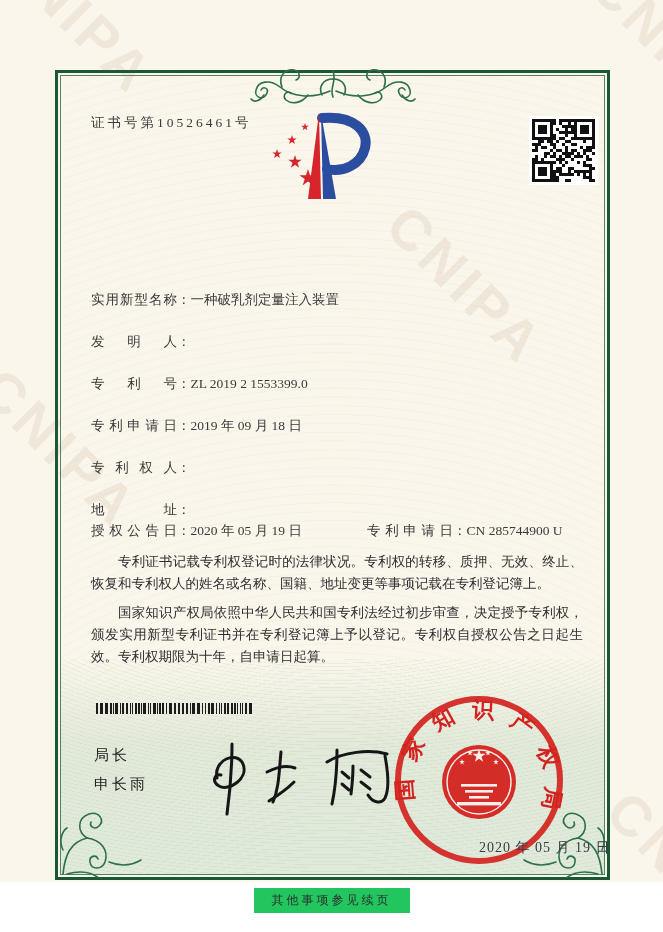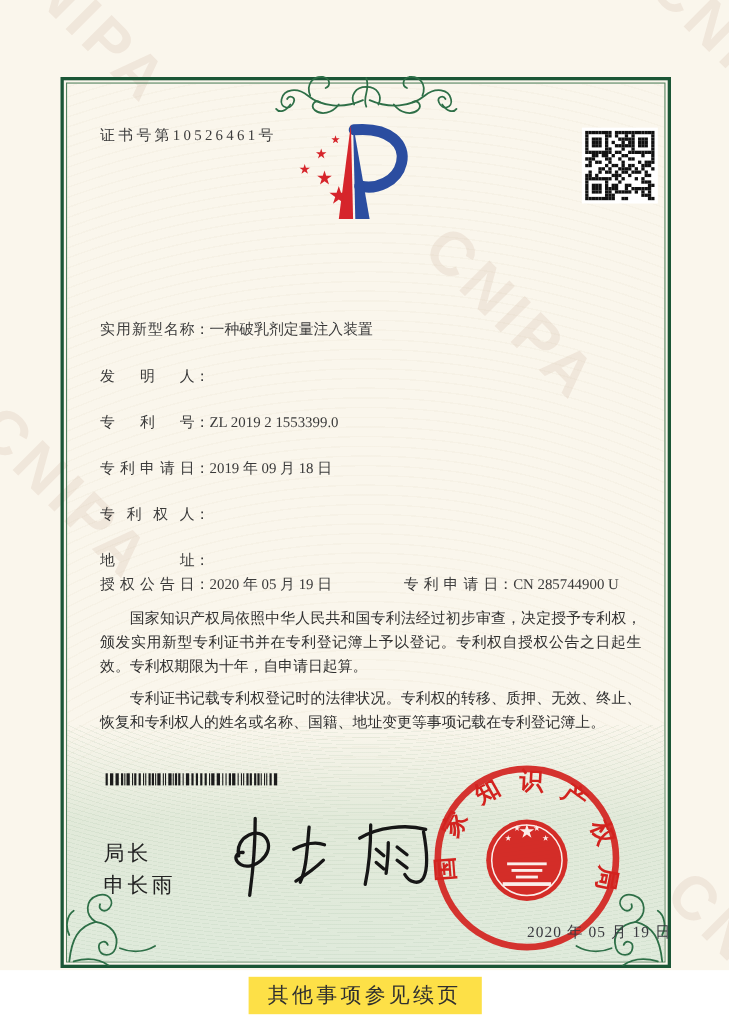--- a/index.html
+++ b/index.html
@@ -39,35 +39,35 @@
   .fvalue{flex:1 1 auto;}
   .grant-row{display:flex;line-height:16px;margin-bottom:9px;}
   .grant-left{display:flex;width:276px;flex:0 0 276px;}
   .grant-right{display:flex;flex:1 1 auto;}
   .para{font-size:13.5px;line-height:22px;text-align:justify;text-indent:2em;
         color:#2f2f2f;margin:0 0 7px 0;}
   .para:first-of-type{margin-top:12px;}
   
   .barcode{position:absolute;left:35px;top:627px;height:11px;display:flex;align-items:stretch;}
   .barcode i{display:block;background:#1c1c1c;}
-  .signer{position:absolute;left:33px;top:686px;font-size:19px;letter-spacing:3px;color:#222;
-          font-family:Liberation Sans, sans-serif;line-height:29px;}
+  .signer{position:absolute;left:33px;top:666px;font-size:15px;letter-spacing:3px;color:#222;
+          font-family:Liberation Mono, monospace;line-height:29px;}
   .signature{position:absolute;left:140px;top:662px;width:225px;height:82px;}
   .seal{position:absolute;left:330px;top:616px;width:176px;height:176px;z-index:4;}
   .seal-date{position:absolute;left:50%;bottom:17px;transform:translateX(-50%);
      white-space:nowrap;font-size:14px;color:#3a3a40;letter-spacing:1px;z-index:5;}
   .page-info{position:absolute;left:0;bottom:12px;width:100%;text-align:center;
      font-size:13px;letter-spacing:2px;color:#333;}
   .ornament-top{position:absolute;left:50%;top:-16px;transform:translateX(-50%);z-index:3;}
   .corner{position:absolute;bottom:-4px;z-index:3;}
   .corner.bl{left:-4px;}
   .corner.br{right:-4px;transform:scaleX(-1);}
   .continuation{position:absolute;left:0;top:888px;width:100%;text-align:center;z-index:3;}
-  .continuation span{display:inline-block;background:#fde047;padding:4px 18px;
-     font-size:19px;letter-spacing:3px;color:#2f2f2f;}
+  .continuation span{display:inline-block;background:#22c55e;padding:4px 18px;
+     font-size:12px;letter-spacing:3px;color:#2f2f2f;}
 </style>
 </head>
 <body>
 
 <div class="wm" style="left:-22px;top:-18px;">CNIPA</div>
 <div class="wm" style="left:572px;top:12px;">CNIPA</div>
 <div class="wm" style="left:368px;top:252px;">CNIPA</div>
 <div class="wm" style="left:-38px;top:415px;">CNIPA</div>
 <div class="wm" style="left:588px;top:838px;">CNIPA</div>
 
@@ -610,22 +610,22 @@
           <span class="flabel">授权公告日</span>
             <span class="colon">：</span>
           <span>2020 年 05 月 19 日</span>
         </span>
         <span class="grant-right">
           <span class="flabel">专利申请日</span>
             <span class="colon">：</span>
           <span>CN 285744900 U</span>
         </span>
       </div>
+      <p class="para">专利证书记载专利权登记时的法律状况。专利权的转移、质押、无效、终止、恢复和专利权人的姓名或名称、国籍、地址变更等事项记载在专利登记簿上。</p>
       <p class="para">国家知识产权局依照中华人民共和国专利法经过初步审查，决定授予专利权，颁发实用新型专利证书并在专利登记簿上予以登记。专利权自授权公告之日起生效。专利权期限为十年，自申请日起算。</p>
-      <p class="para">专利证书记载专利权登记时的法律状况。专利权的转移、质押、无效、终止、恢复和专利权人的姓名或名称、国籍、地址变更等事项记载在专利登记簿上。</p>
     </div>
 
     <div class="barcode">
         <i style="width: 2px; margin-right: 2px;"></i>
         <i style="width: 3px; margin-right: 2px;"></i>
         <i style="width: 3px; margin-right: 2px;"></i>
         <i style="width: 2px; margin-right: 1px;"></i>
         <i style="width: 1px; margin-right: 1px;"></i>
         <i style="width: 3px; margin-right: 2px;"></i>
         <i style="width: 1px; margin-right: 1px;"></i>

